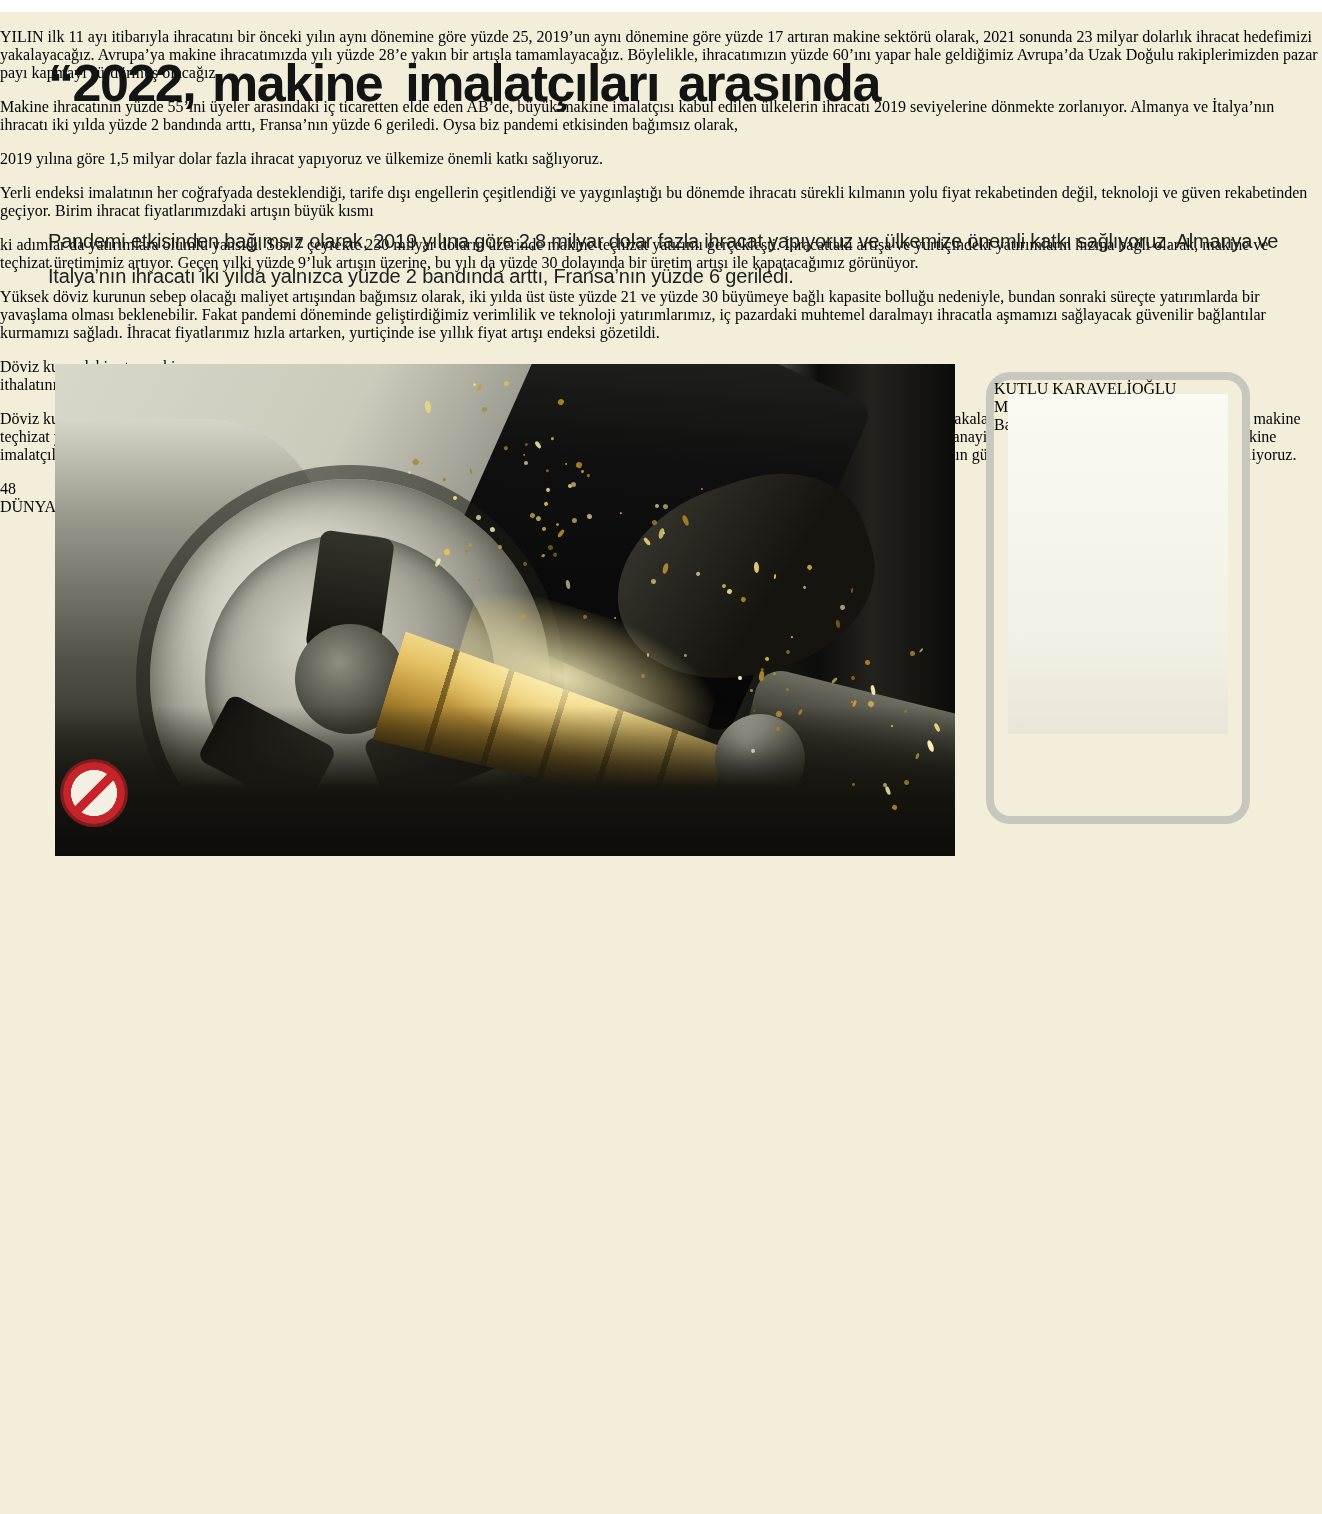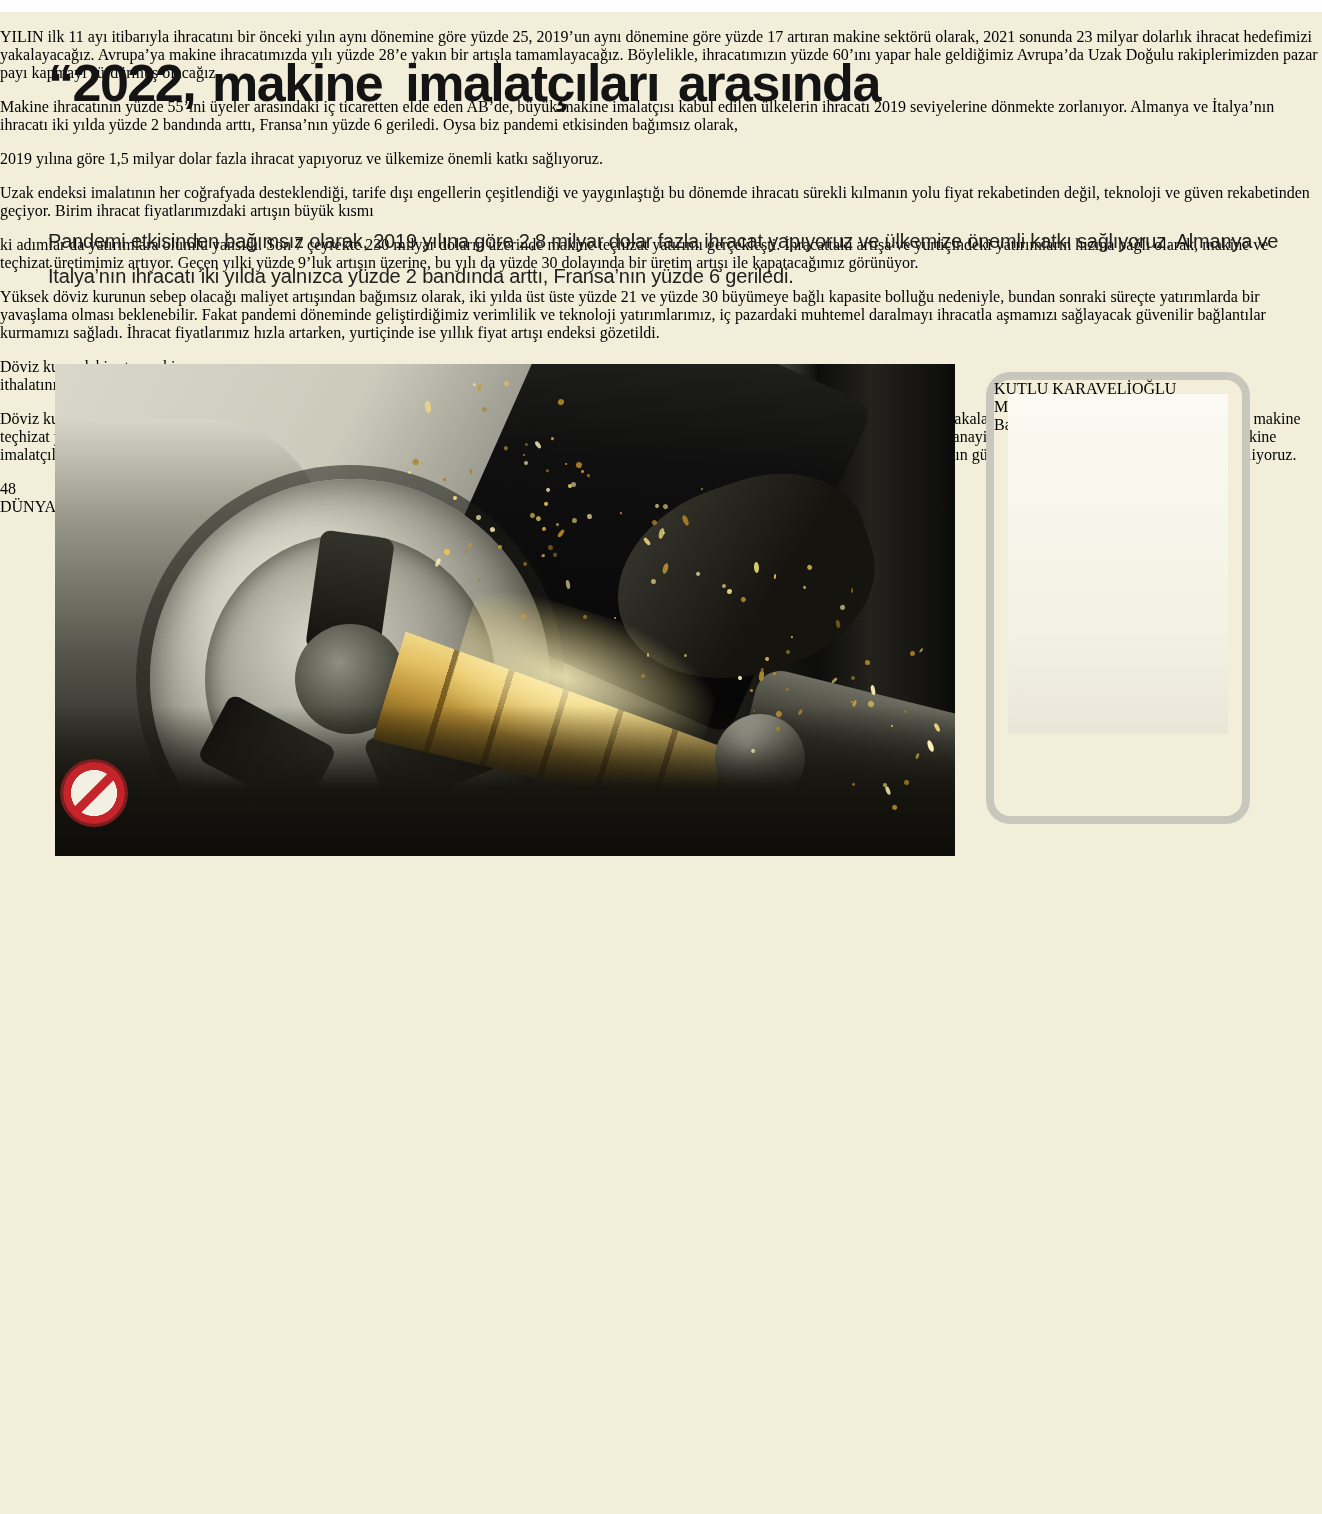--- a/index.html
+++ b/index.html
@@ -313,21 +313,21 @@
     <div class="cap-role">Başkanı</div>
   </div>
 
   <div class="col col1">
     <p><span class="seg-lead">YILIN</span><span> ilk 11 ayı itibarıyla ihracatını bir önceki yılın aynı dönemine göre yüzde 25, 2019’un aynı dönemine göre yüzde 17 artıran </span><span class="seg-green">makine sektörü</span><span> olarak, 2021 sonunda 23 milyar dolarlık ihracat hedefimizi yakalayacağız. Avrupa’ya </span><span class="seg-pink">makine ihracatımızda yılı</span><span> yüzde 28’e yakın bir artışla tamamlayacağız. Böylelikle, ihracatımızın yüzde 60’ını yapar hale geldiğimiz Avrupa’da Uzak Doğulu rakiplerimizden pazar payı kapmayı sürdürmüş olacağız.</span></p>
     <p class="indent"><span class="seg-yellow">Makine ihracatının yüzde</span><span> 55’ini üyeler arasındaki iç ticaretten elde eden AB’de, büyük makine imalatçısı kabul edilen ülkelerin ihracatı 2019 seviyelerine dönmekte zorlanıyor. Almanya ve İtalya’nın ihracatı iki yılda yüzde 2 bandında arttı, Fransa’nın yüzde 6 geriledi. Oysa biz pandemi etkisinden bağımsız olarak,</span></p>
   </div>
 
   <div class="col col2">
     <p><span>2019 yılına göre 1,5 milyar dolar fazla ihracat yapıyoruz ve ülkemize önemli katkı sağlıyoruz.</span></p>
-    <p class="indent"><span>Uzak </span><span class="seg-orange">endeksi imalatının</span><span> her coğrafyada desteklendiği, tarife dışı engellerin çeşitlendiği ve yaygınlaştığı bu dönemde ihracatı sürekli kılmanın yolu fiyat rekabetinden değil, teknoloji ve güven rekabetinden geçiyor. Birim ihracat fiyatlarımızdaki artışın büyük kısmı</span></p>
+    <p class="indent"><span>Yerli </span><span class="seg-orange">endeksi imalatının</span><span> her coğrafyada desteklendiği, tarife dışı engellerin çeşitlendiği ve yaygınlaştığı bu dönemde ihracatı sürekli kılmanın yolu fiyat rekabetinden değil, teknoloji ve güven rekabetinden geçiyor. Birim ihracat fiyatlarımızdaki artışın büyük kısmı</span></p>
   </div>
 
   <div class="col col3">
   </div>
 
   <div class="col col4">
     <p><span>ki adımlar da yatırımlara olumlu yansıdı. Son 7 çeyrekte 230 milyar doların üzerinde makine teçhizat yatırımı gerçekleşti. İhracattaki artışa ve yurtiçindeki yatırımların hızına bağlı olarak, makine ve teçhizat üretimimiz artıyor. Geçen yılki yüzde 9’luk artışın üzerine, bu yılı da yüzde 30 dolayında bir üretim artışı ile kapatacağımız görünüyor.</span></p>
     <p class="indent"><span>Yüksek döviz kurunun sebep olacağı maliyet artışından bağımsız olarak, iki yılda üst üste yüzde 21 ve yüzde 30 büyümeye bağlı kapasite bolluğu nedeniyle, bundan sonraki süreçte yatırımlarda bir yavaşlama olması beklenebilir. Fakat pandemi döneminde geliştirdiğimiz verimlilik ve teknoloji yatırımlarımız, iç pazardaki muhtemel daralmayı ihracatla aşmamızı sağlayacak güvenilir bağlantılar kurmamızı sağladı. İhracat fiyatlarımız hızla artarken, yurtiçinde ise yıllık fiyat artışı endeksi gözetildi.</span></p>
   </div>
 

